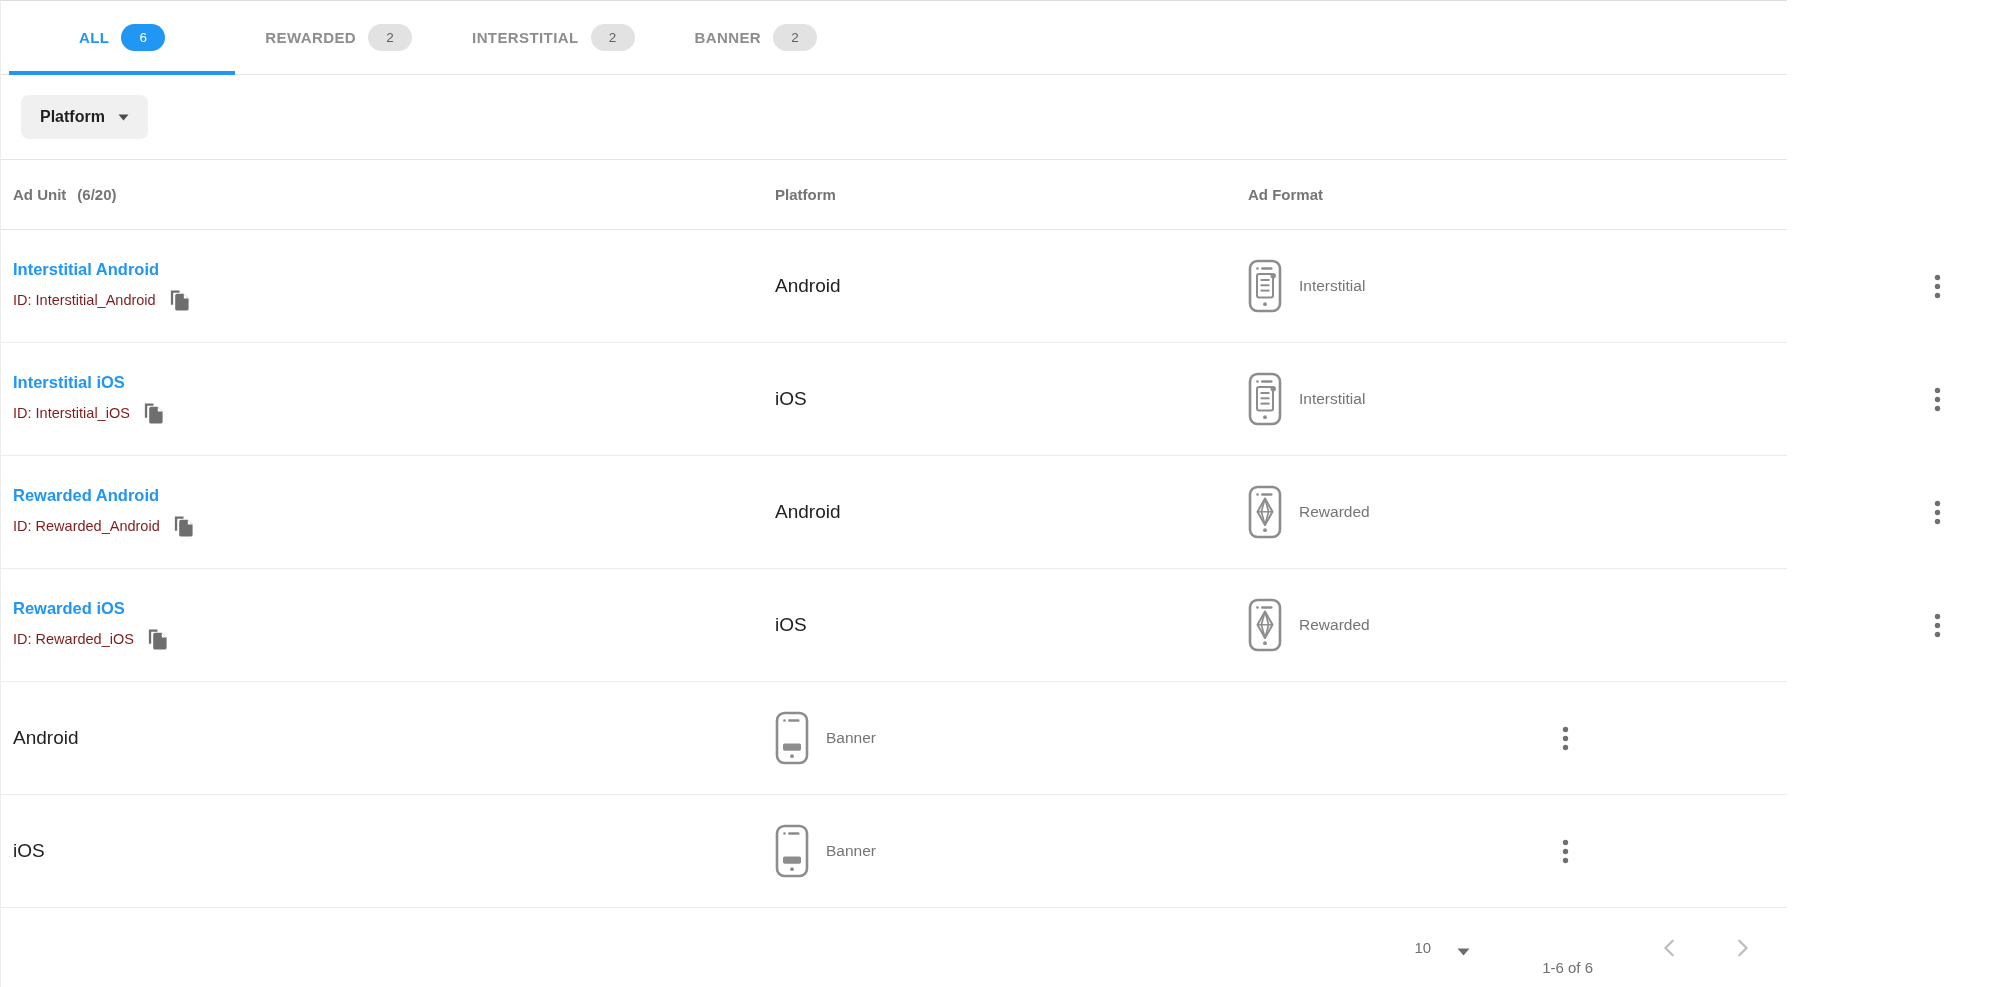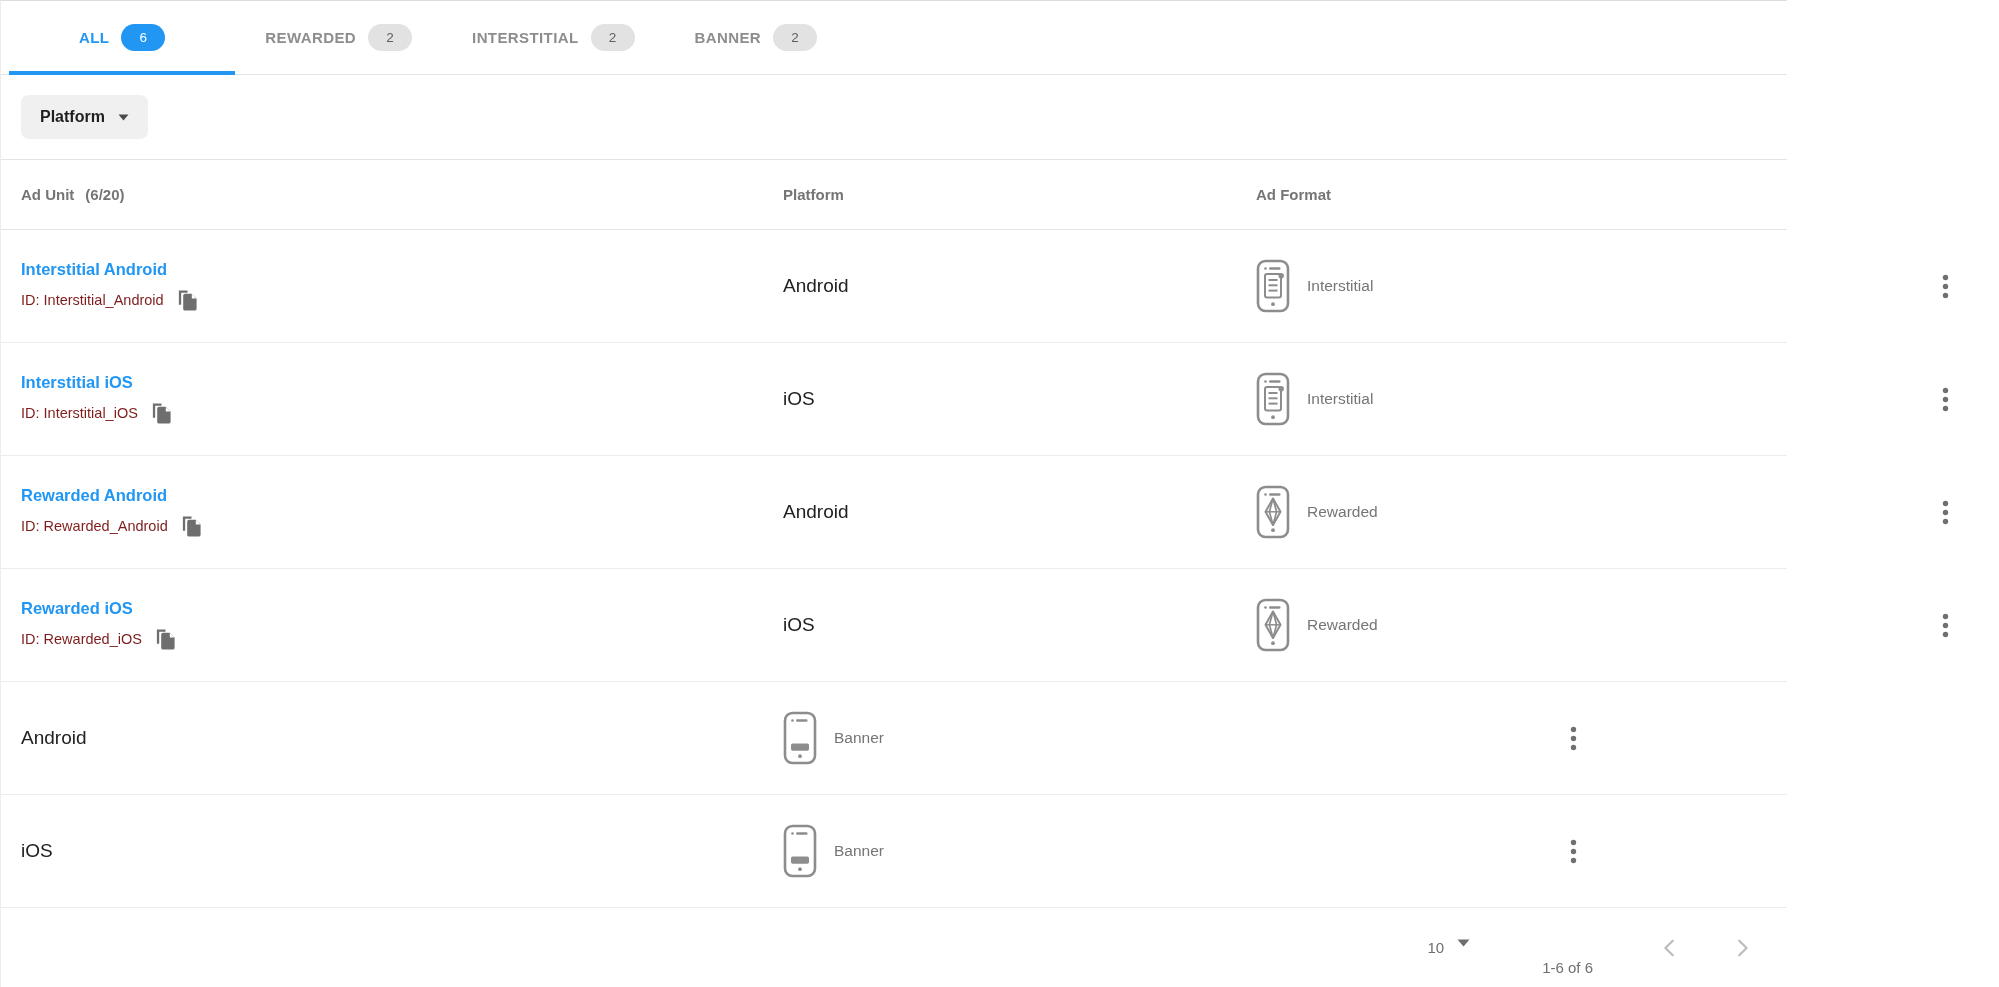--- a/index.html
+++ b/index.html
@@ -25,41 +25,41 @@
 
   
   .filterbar { height:85px; flex:0 0 85px; display:flex; align-items:center;
     padding-left:20px; border-bottom:1px solid #e4e4e4; }
   .filter-btn { display:inline-flex; align-items:center; gap:13px; height:44px;
     padding:0 19px; background:#f0f0f0; border:none; border-radius:8px;
     font-family:inherit; font-size:16px; font-weight:600; color:#1f1f1f; cursor:pointer; }
 
   
   .grid { display:grid; grid-template-columns:762px 473px 634px 110px;
-    align-items:center; padding-left:20px; }
+    align-items:center; padding-left:12px; }
   .thead { height:70px; flex:0 0 70px; border-bottom:1px solid #e4e4e4;
     color:#757575; font-size:15px; font-weight:600; }
   .th-adunit { display:flex; gap:11px; align-items:baseline; }
   .row { height:113px; flex:0 0 113px; border-bottom:1px solid #ececec; }
   .cell-adunit { display:flex; flex-direction:column; gap:9px;text-align:center; }
   .adunit-link { color:#2196f3; font-size:16.5px; font-weight:700;
     text-decoration:none; width:max-content; cursor:pointer; }
   .id-line { display:flex; align-items:center; gap:12px; color:#7f1d1d; font-size:14.5px; }
   .copy-btn { background:none; border:none; padding:0; cursor:pointer;
     display:inline-flex; align-items:center; }
   .cell-platform { color:#212121; font-size:19px; }
   .cell-format { display:flex; align-items:center; gap:17px; color:#757575; font-size:15.5px; }
   .cell-actions { display:flex; justify-content:center; }
   .kebab-btn { background:none; border:none; padding:6px 10px; cursor:pointer;
     display:inline-flex; }
 
   
   .pagination { height:78px; flex:1; display:flex; align-items:center;
     justify-content:flex-end; padding-right:30px; color:#6f6f6f; font-size:15px; }
-  .page-size { display:inline-flex; align-items:flex-start; gap:13px; background:none;
+  .page-size { display:inline-flex; align-items:flex-end; gap:26px; background:none;
     border:none; font-family:inherit; font-size:15px; color:#6f6f6f; cursor:pointer;margin-left:16px; }
   .page-range { margin-left:72px;margin-top:40px; }
   .pg-btn { background:none; border:none; padding:4px; cursor:pointer; display:inline-flex; }
   .pg-prev { margin-left:62px; }
   .pg-next { margin-left:42px; }
 </style>
 </head>
 <body>
 
 <svg width="0" height="0" style="position:absolute">

